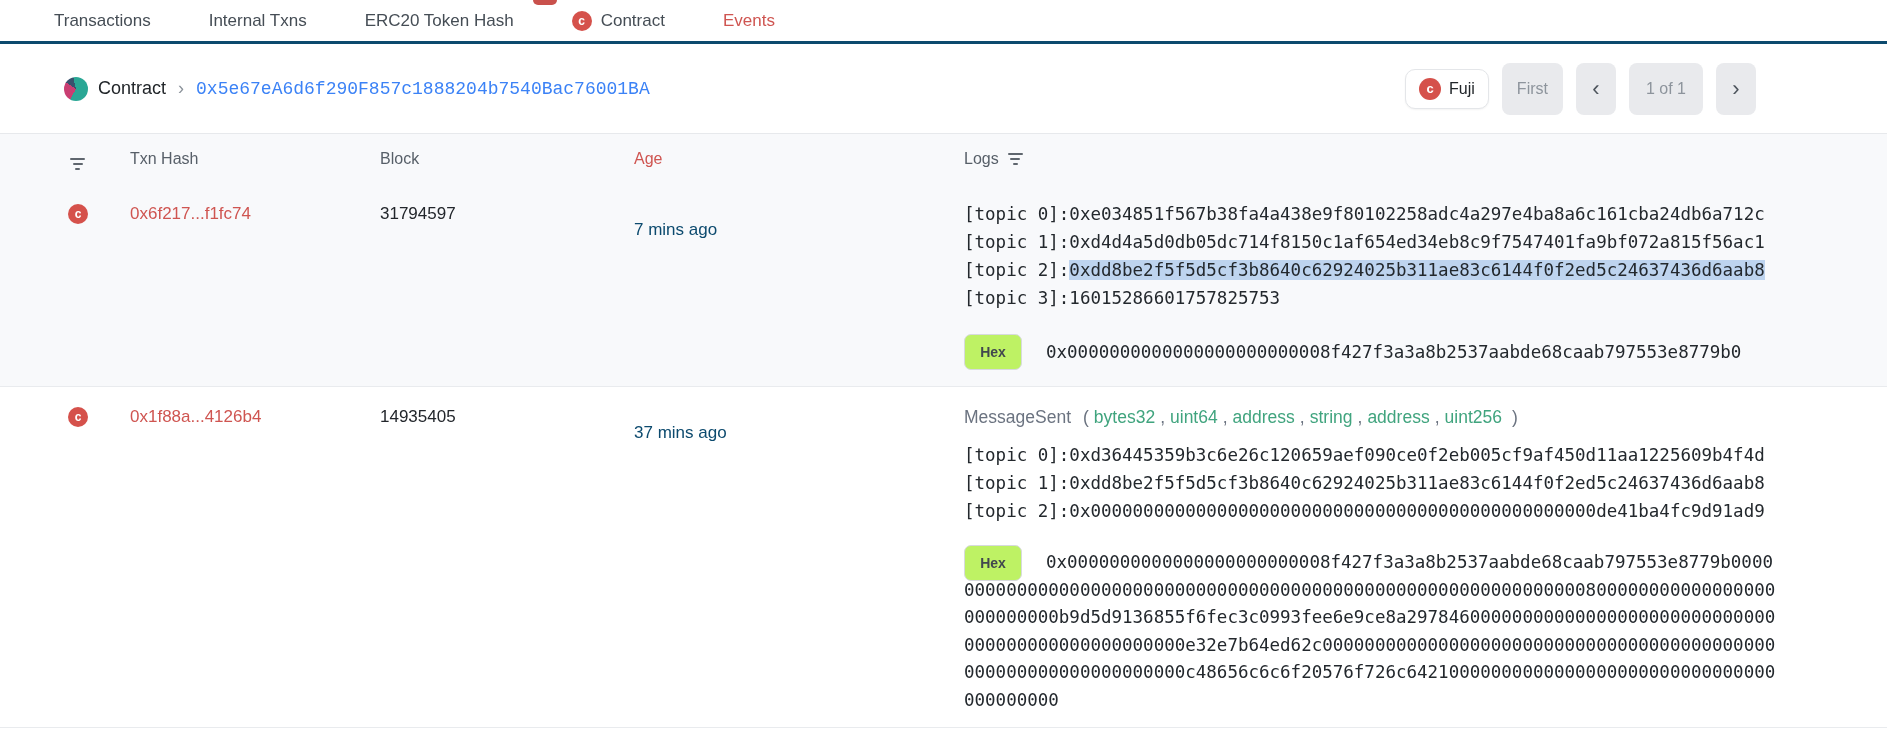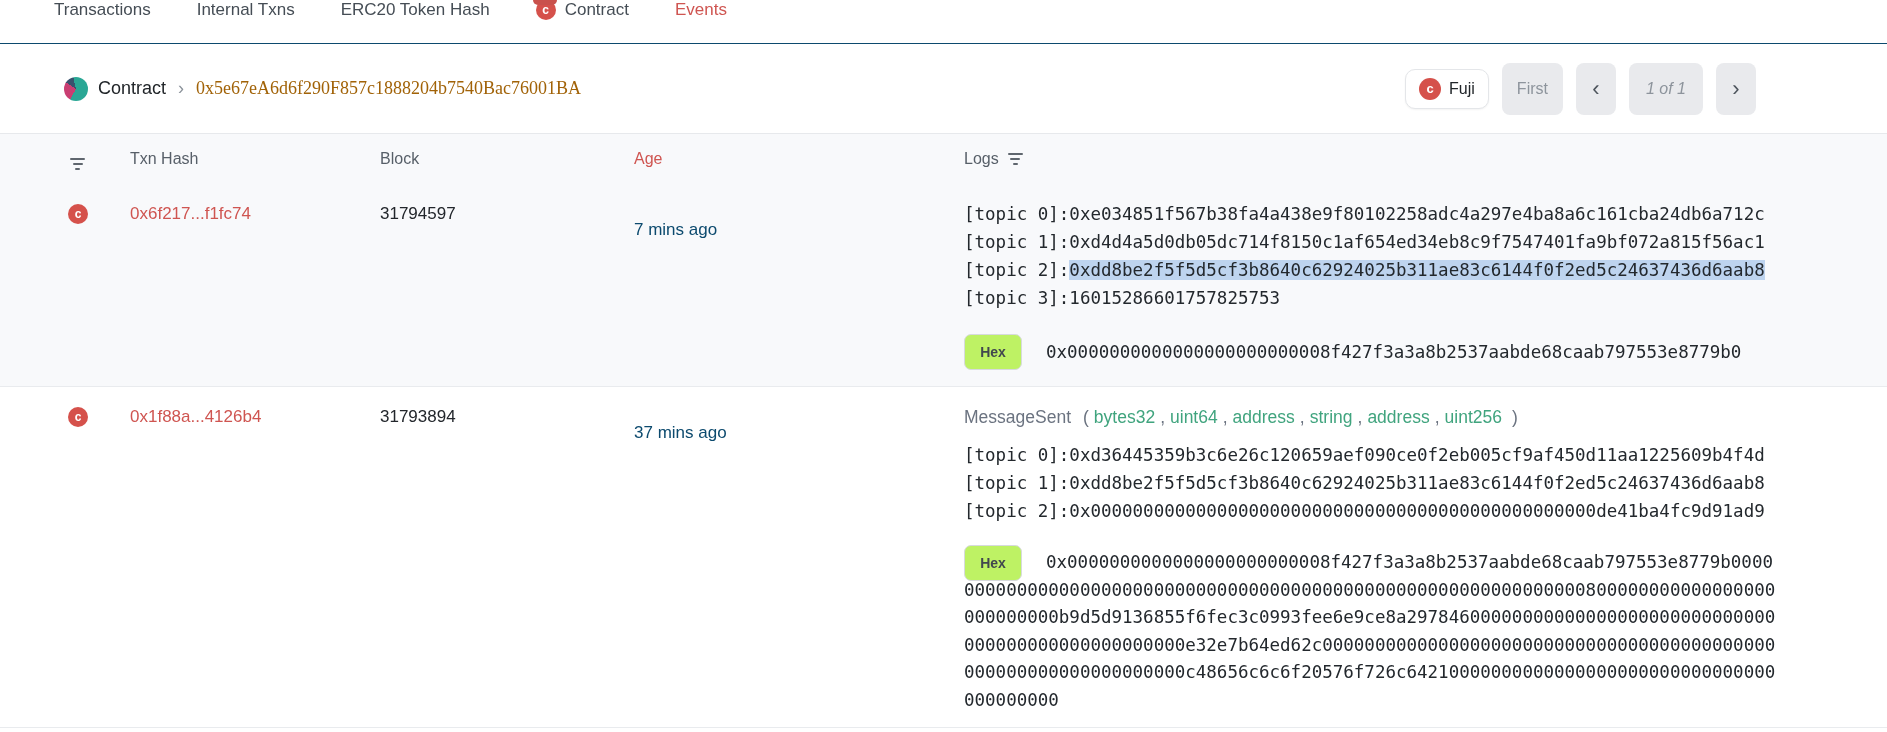--- a/index.html
+++ b/index.html
@@ -5,48 +5,48 @@
   * { margin:0; padding:0; box-sizing:border-box; }
   html,body { width:1887px; height:732px; overflow:hidden; background:#fff;
     font-family:"Liberation Sans", sans-serif; color:#24292f; }
   .page { position:relative; width:1887px; height:732px; }
 
   
   .cutoff-dot { position:absolute; left:533px; top:0; width:24px; height:5px;
     background:#c9514c; border-radius:0 0 12px 12px; }
 
   
-  .tabbar { display:flex; align-items:flex-start; gap:46px; height:44px;
-    padding-left:54px; border-bottom:1px solid #0c4a6e; background:#fff; }
+  .tabbar { display:flex; align-items:center; gap:58px; height:44px;
+    padding-left:54px; border-bottom:3px solid #0c4a6e; background:#fff; }
   .tab { font-size:17px; color:#454d55; cursor:pointer; display:flex; align-items:center; gap:9px; }
   .tab.active { color:#cf5551; }
 
   .badge-c { width:20px; height:20px; border-radius:50%; background:#d5514b; color:#fff;
     font-weight:bold; font-size:12px; display:inline-flex; align-items:center;
     justify-content:center; line-height:20px; flex:0 0 auto; }
   .badge-c.lg { width:22px; height:22px; font-size:13px; }
 
   
   .contractbar { height:90px; display:flex; align-items:center;
     padding:0 131px 0 64px; border-bottom:1px solid #e7e9ec; background:#fff; }
   .crumb { display:flex; align-items:center; gap:10px; }
   .token-icon { width:24px; height:24px; border-radius:50%;
     background:conic-gradient(from 210deg, #c93e72 0 26%, #38526e 26% 38%, #2aa795 38% 100%); }
   .crumb-label { font-size:18px; color:#212529; }
   .crumb-sep { font-size:18px; color:#8b929a; margin:0 2px; }
-  .crumb-address { font-family:Liberation Serif, serif; font-size:18px; color:#a16207; }
+  .crumb-address { font-family:Liberation Mono, monospace; font-size:18px; color:#3b82f6; }
 
   .controls { margin-left:auto; display:flex; align-items:center; gap:13px; }
   .btn { border:none; cursor:pointer; font-family:"Liberation Sans", sans-serif; }
   .btn-fuji { height:40px; background:#fff; border:1px solid #e4e6e9; border-radius:10px;
     display:flex; align-items:center; gap:8px; padding:0 13px; font-size:16px; color:#212529;
     box-shadow:0 1px 2px rgba(0,0,0,.05); }
   .btn-gray { height:52px; background:#e9eaed; border-radius:8px; font-size:16px;
     color:#8d949c; padding:0 15px; display:flex; align-items:center; justify-content:center; }
-  .btn-gray.pagei { padding:0 17px;font-style:italic; }
+  .btn-gray.pagei { padding:0 17px; }
   .btn-gray.sq { width:40px; padding:0; color:#4d545c; font-size:22px; line-height:1; }
 
   
   .grid { display:grid; grid-template-columns:62px 250px 254px 330px 815px;
     padding-left:68px; }
   .thead { height:50px; align-items:center; background:#f8f9fb; font-size:16px; color:#575f68; }
   .thead .age-h { color:#cf5551; }
   .logs-h { display:flex; align-items:center; gap:7px; }
 
   .filter-icon { display:inline-flex; flex-direction:column; align-items:center; gap:3px;
@@ -156,21 +156,21 @@
       <div class="topic"><span>[topic 3]:</span><span>16015286601757825753</span></div>
       <div class="hexwrap">
         <button class="hex-btn">Hex</button><span>0x0000000000000000000000008f427f3a3a8b2537aabde68caab797553e8779b0</span>
       </div>
     </div>
   </div>
 
   <div class="grid row row2">
     <div style="padding-top:3px"><span class="badge-c" style="margin-top:4px">c</span></div>
     <div class="cell hash" style="padding-top:3px">0x1f88a...4126b4</div>
-    <div class="cell block" style="padding-top:3px">31793894</div>
+    <div class="cell block" style="padding-top:3px">14935405</div>
     <div class="cell age" style="padding-top:3px">37 mins ago</div>
     <div class="logs" style="padding-top:3px">
       <div class="sig">
         <span class="sig-name">MessageSent</span><span class="sig-p">(</span><span class="sig-type">bytes32</span><span class="sig-p">,</span><span class="sig-type">uint64</span><span class="sig-p">,</span><span class="sig-type">address</span><span class="sig-p">,</span><span class="sig-type">string</span><span class="sig-p">,</span><span class="sig-type">address</span><span class="sig-p">,</span><span class="sig-type">uint256</span><span class="sig-p sig-close">)</span>
       </div>
       <div class="topics2">
         <div class="topic"><span>[topic 0]:</span><span>0xd36445359b3c6e26c120659aef090ce0f2eb005cf9af450d11aa1225609b4f4d</span></div>
         <div class="topic"><span>[topic 1]:</span><span>0xdd8be2f5f5d5cf3b8640c62924025b311ae83c6144f0f2ed5c24637436d6aab8</span></div>
         <div class="topic"><span>[topic 2]:</span><span>0x000000000000000000000000000000000000000000000000de41ba4fc9d91ad9</span></div>
       </div>

